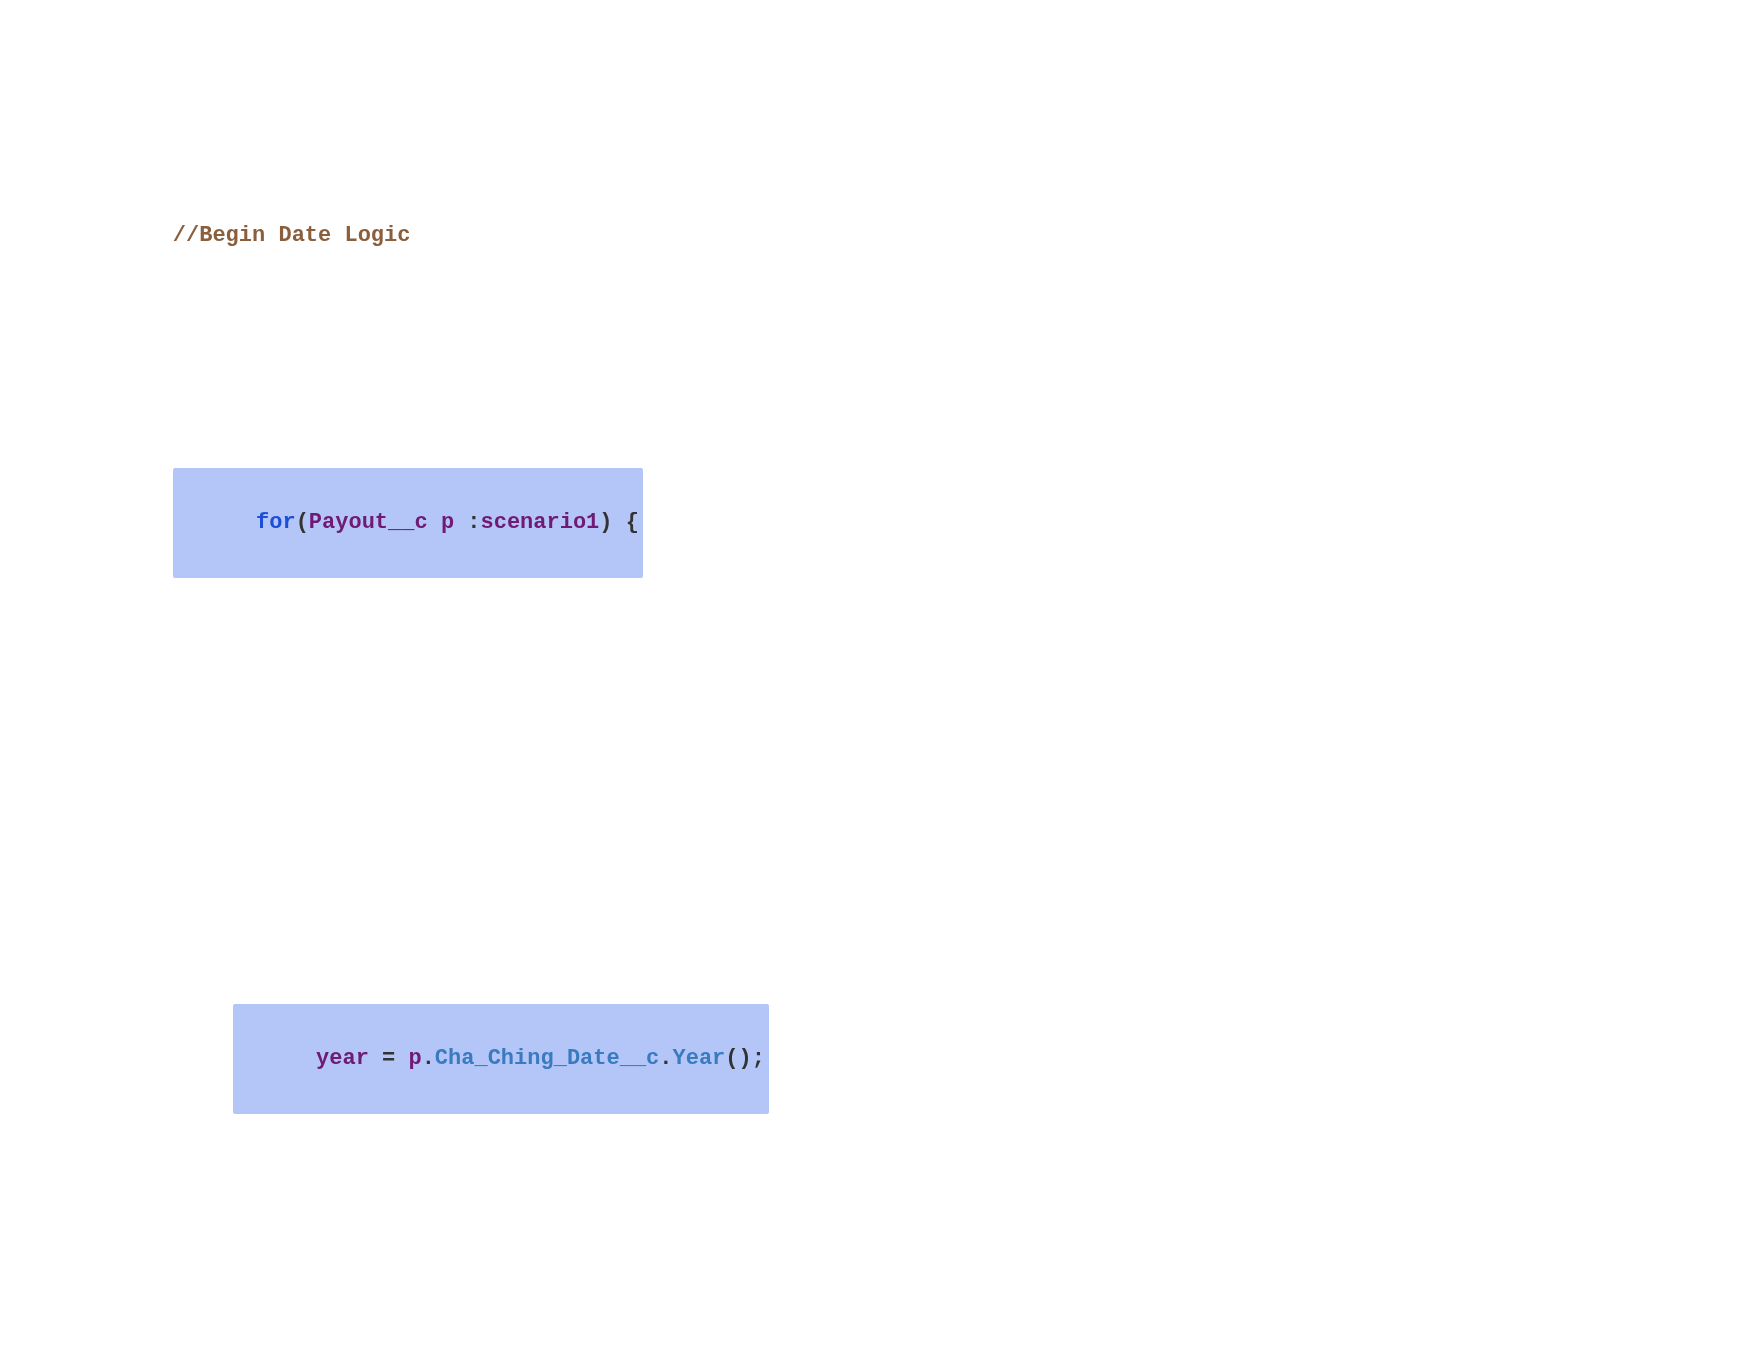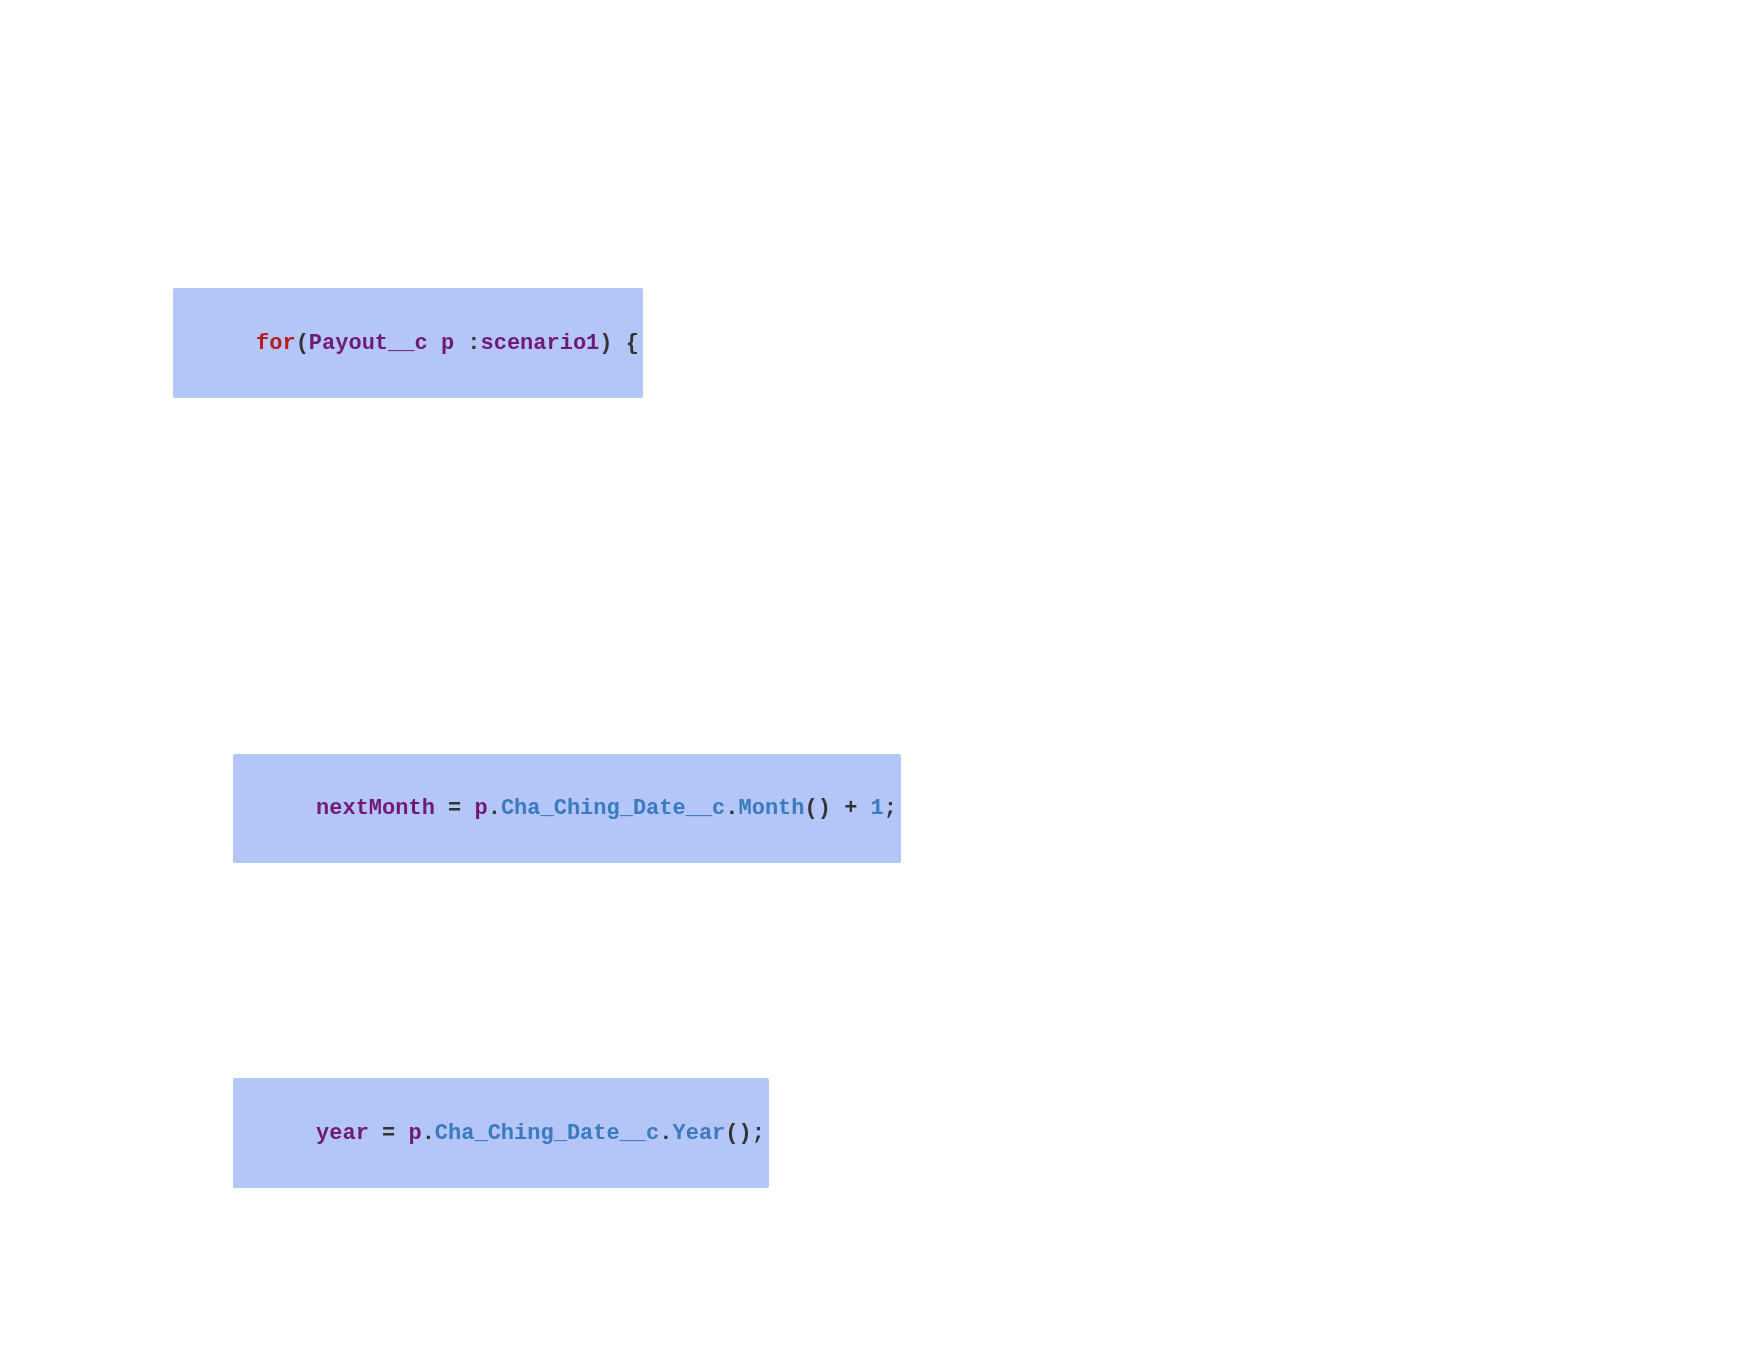--- a/index.html
+++ b/index.html
@@ -29,57 +29,55 @@
     }
 
     .highlight-blue {
       background-color: #b3c6f7;
       display: inline-block;
       padding: 2px 4px;
       border-radius: 2px;
     }
 
     .comment { color: #8b5e3c; }
-    .keyword { color: #b91c1c; }
+    .keyword { color: #1d4ed8; }
     .variable { color: #701a75; }
     .method { color: #3a7abf; }
     .number { color: #3a7abf; }
     .operator { color: #333; }
     .punctuation { color: #333; }
 
     .indent1 { margin-left: 60px; }
     .indent2 { margin-left: 120px; }
 
     .empty-line {
       display: block;
       height: 1.6em;
     }
   </style>
 </head>
 <body>
 
 <div class="code-block">
 
   
+  <span class="line indent1">
+    <span class="comment">//Begin Date Logic</span>
+  </span>
 
   
   <span class="line indent1">
     <span class="highlight-blue">
       <span class="keyword">for</span><span class="punctuation">(</span><span class="variable">Payout__c</span> <span class="variable">p</span> <span class="punctuation">:</span><span class="variable">scenario1</span><span class="punctuation">) {</span>
     </span>
   </span>
 
   <span class="empty-line"></span>
 
   
-  <span class="line indent2">
-    <span class="highlight-blue">
-      <span class="variable">nextMonth</span> <span class="operator">=</span> <span class="variable">p</span><span class="punctuation">.</span><span class="method">Cha_Ching_Date__c</span><span class="punctuation">.</span><span class="method">Month</span><span class="punctuation">() +</span> <span class="number">1</span><span class="punctuation">;</span>
-    </span>
-  </span>
 
   
   <span class="line indent2">
     <span class="highlight-blue">
       <span class="variable">year</span> <span class="operator">=</span> <span class="variable">p</span><span class="punctuation">.</span><span class="method">Cha_Ching_Date__c</span><span class="punctuation">.</span><span class="method">Year</span><span class="punctuation">();</span>
     </span>
   </span>
 
   
   

